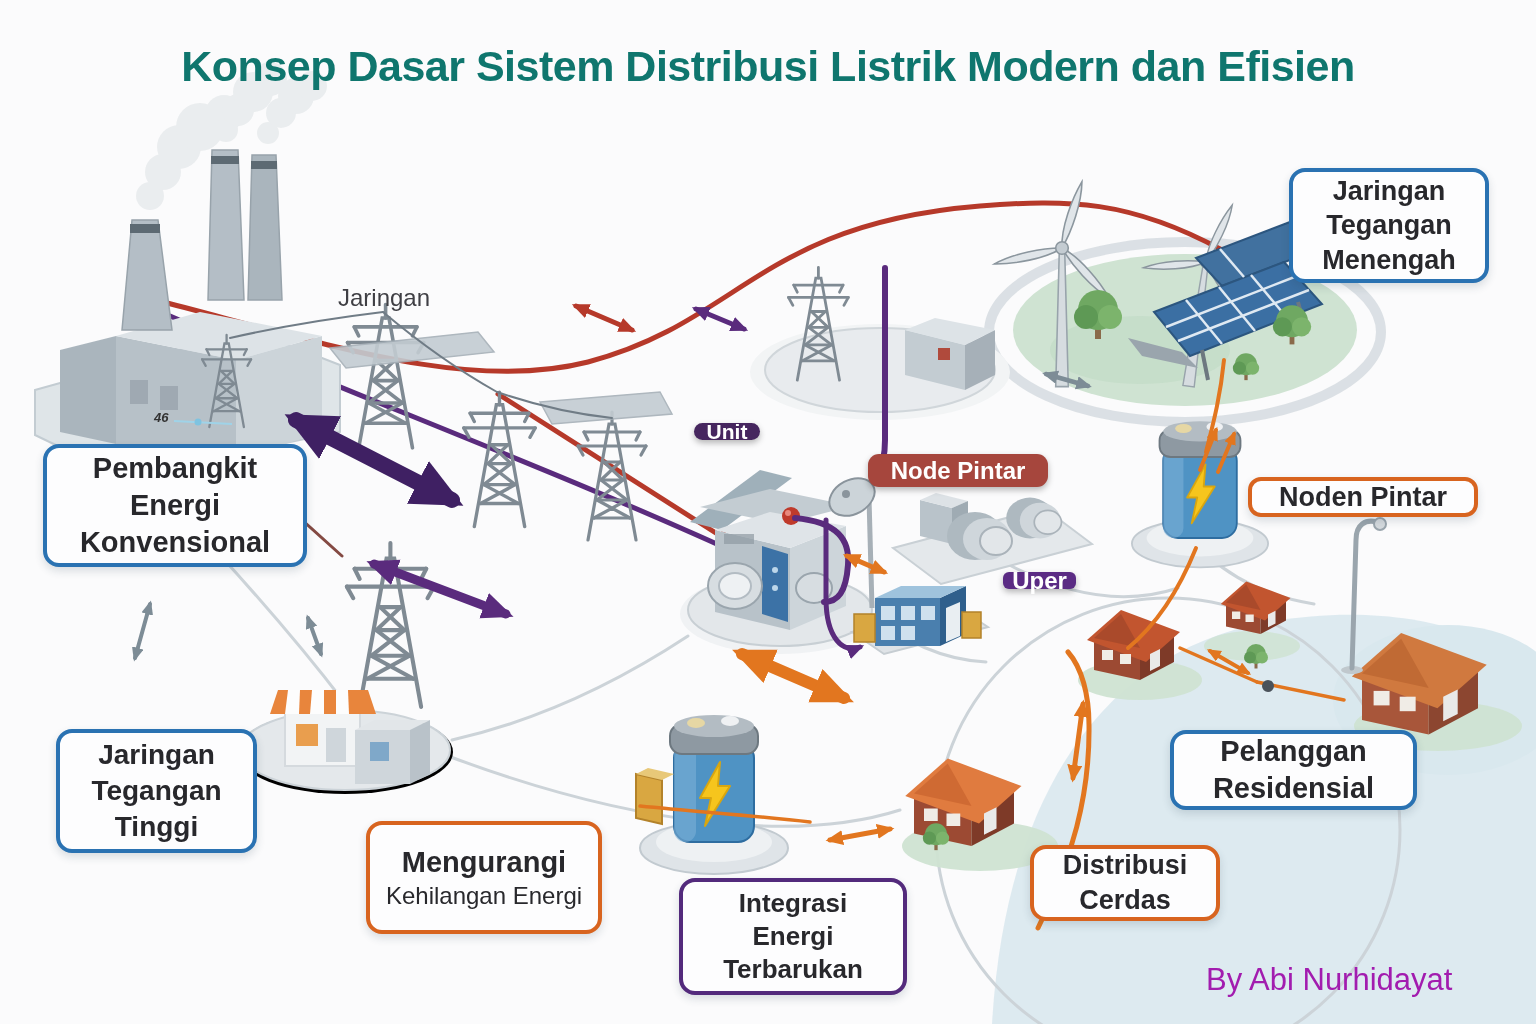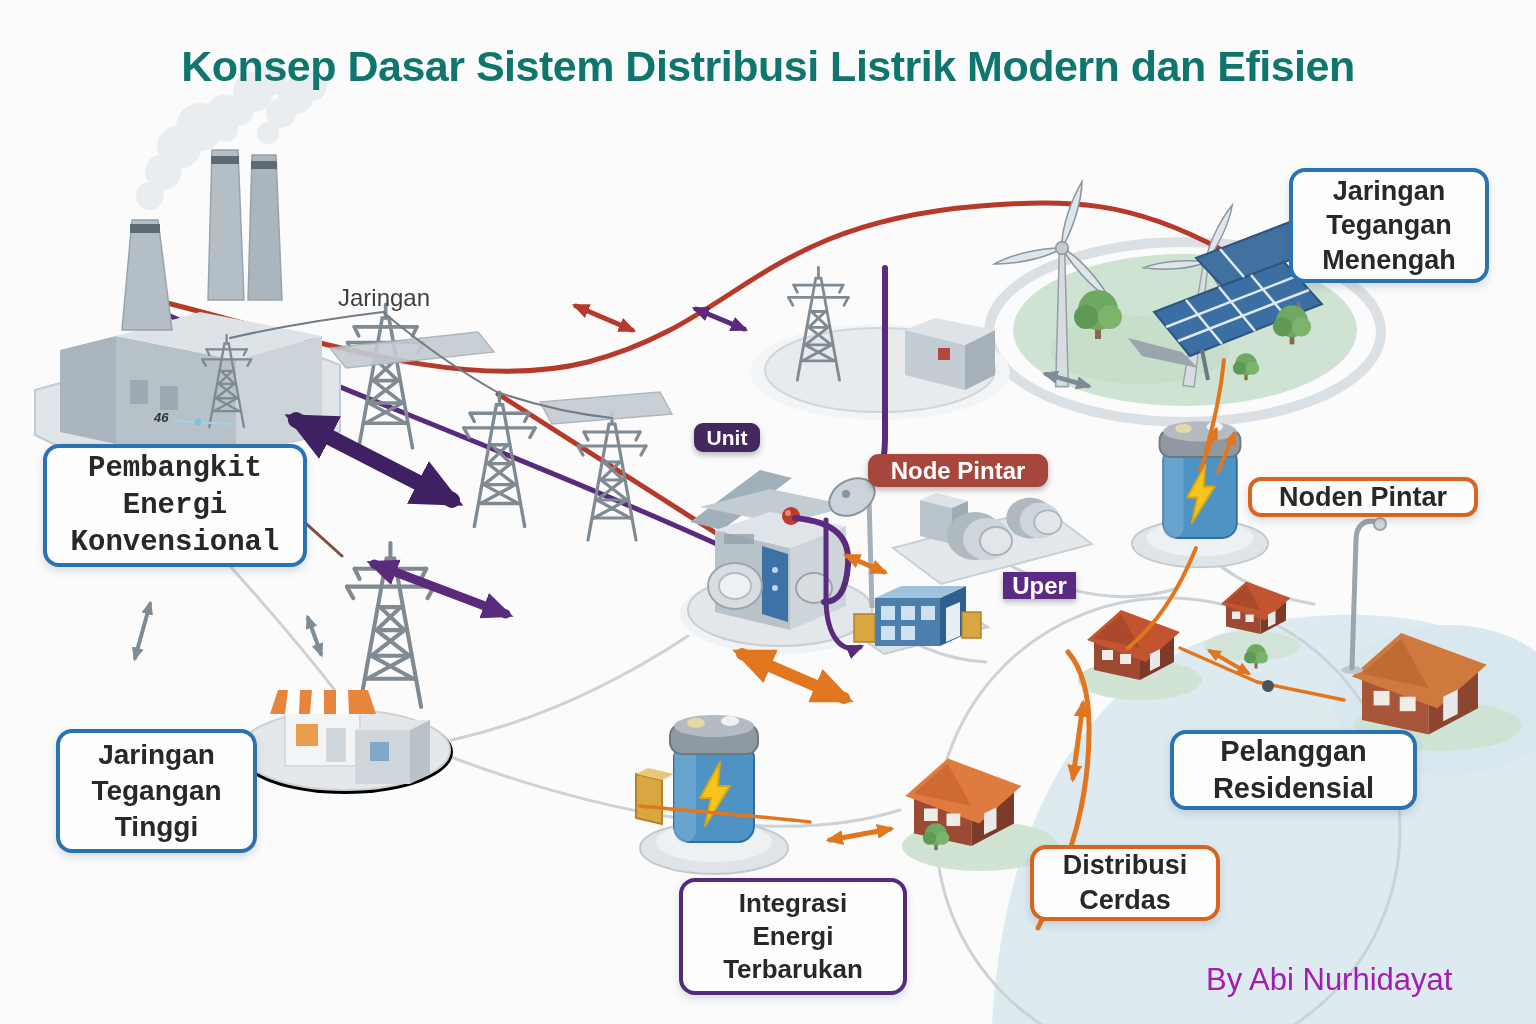--- a/index.html
+++ b/index.html
@@ -19,39 +19,39 @@
   .callout{
     position:absolute;box-sizing:border-box;background:#fdfdfe;border:4px solid #888;
     border-radius:16px;display:flex;align-items:center;justify-content:center;flex-direction:column;
     text-align:center;font-weight:600;color:#28282c;line-height:1.28;white-space:pre-line;
     box-shadow:0 4px 9px rgba(40,60,80,.16);
   }
   .callout.blue{border-color:var(--calloutBlue);}
   .callout.orange{border-color:var(--calloutOrange);}
   .callout.purple{border-color:var(--calloutPurple);}
 
-  #co-pembangkit{left:43px;top:444px;width:264px;height:123px;font-size:29px;font-family:Liberation Mono, monospace;}
+  #co-pembangkit{left:43px;top:444px;width:264px;height:123px;font-size:29px;}
   #co-jtm{left:1289px;top:168px;width:200px;height:115px;font-size:27px;}
   #co-jtt{left:56px;top:729px;width:201px;height:124px;font-size:28px;}
   #co-noden{left:1248px;top:477px;width:230px;height:40px;font-size:27px;border-radius:13px;}
   #co-mengurangi{left:366px;top:821px;width:236px;height:113px;}
   #co-mengurangi .l1{font-size:29px;}
   #co-mengurangi .l2{font-size:24px;font-weight:500;}
   #co-integrasi{left:679px;top:878px;width:228px;height:117px;font-size:26px;}
   #co-distribusi{left:1030px;top:845px;width:190px;height:76px;font-size:27px;}
   #co-pelanggan{left:1170px;top:730px;width:247px;height:80px;font-size:29px;}
 
   .badge{
     position:absolute;box-sizing:border-box;color:#fff;font-weight:700;
     display:flex;align-items:center;justify-content:center;border-radius:9px;
     box-shadow:0 3px 6px rgba(0,0,0,.28);
   }
-  #bd-unit{left:694px;top:423px;width:66px;height:29px;font-size:21px;background:var(--badgePurpleDark);}
+  #bd-unit{left:694px;top:423px;width:66px;height:17px;font-size:21px;background:var(--badgePurpleDark);}
   #bd-node{left:868px;top:454px;width:180px;height:33px;font-size:24px;background:var(--badgeRed);border-radius:11px;}
-  #bd-uper{left:1003px;top:572px;width:73px;height:27px;font-size:24px;background:var(--badgeUper);border-radius:0;}
+  #bd-uper{left:1003px;top:572px;width:73px;height:17px;font-size:24px;background:var(--badgeUper);border-radius:6px;}
 
   .small-label{position:absolute;color:#3f3f44;font-weight:500;}
   #lb-jaringan{left:338px;top:284px;font-size:24px;}
   #lb-46{left:154px;top:410px;font-size:13px;font-weight:700;color:#333;font-style:italic;}
 
   
   .ln{fill:none;stroke-linecap:round;}
   .ln-red{stroke:var(--lineRed);}
   .ln-purple{stroke:var(--linePurple);}
   .ln-deep{stroke:var(--lineDeepPurple);}
@@ -401,20 +401,24 @@
 <div class="callout blue" id="co-pembangkit">Pembangkit
 Energi
 Konvensional</div>
 <div class="callout blue" id="co-jtm">Jaringan
 Tegangan
 Menengah</div>
 <div class="callout blue" id="co-jtt">Jaringan
 Tegangan
 Tinggi</div>
 <div class="callout orange" id="co-noden">Noden Pintar</div>
+<div class="callout orange" id="co-mengurangi">
+  <span class="l1">Mengurangi</span>
+  <span class="l2">Kehilangan Energi</span>
+</div>
 <div class="callout purple" id="co-integrasi">Integrasi
 Energi
 Terbarukan</div>
 <div class="callout orange" id="co-distribusi">Distribusi
 Cerdas</div>
 <div class="callout blue" id="co-pelanggan">Pelanggan
 Residensial</div>
 
 <div class="badge" id="bd-unit">Unit</div>
 <div class="badge" id="bd-node">Node Pintar</div>

